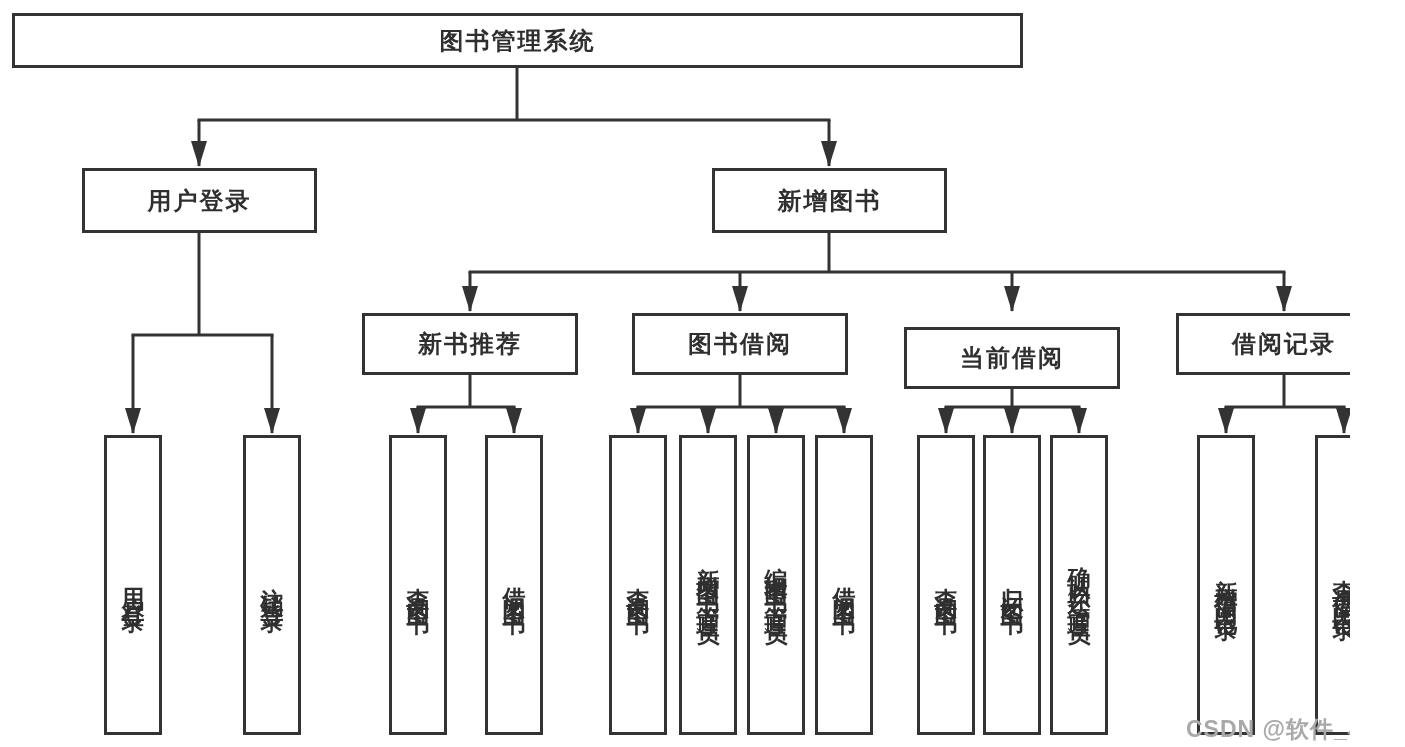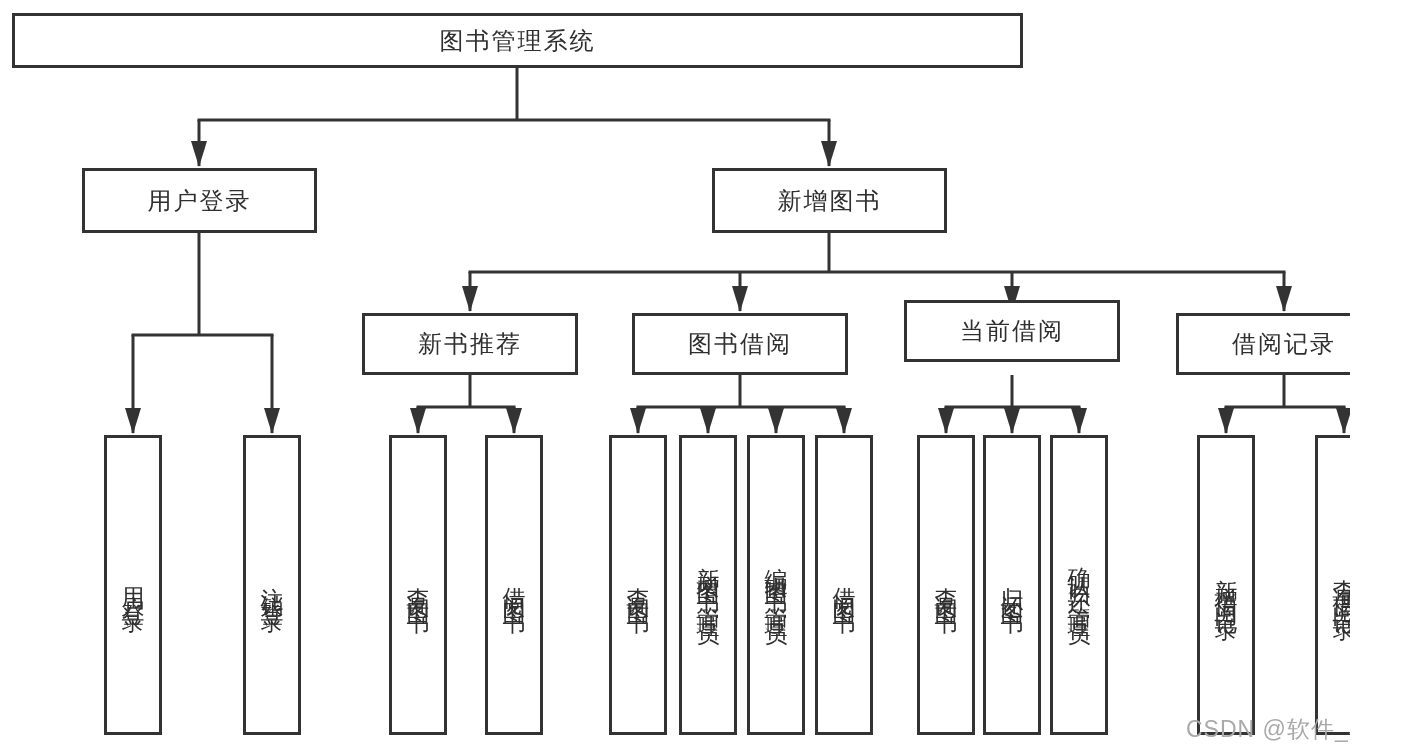--- a/index.html
+++ b/index.html
@@ -3,20 +3,21 @@
 <meta charset="utf-8">
 <style>
   html, body { margin: 0; padding: 0; background: #ffffff; }
   .stage {
     position: relative;
     width: 1350px;
     height: 747px;
     background: #ffffff;
     font-family: "Liberation Sans", "DejaVu Sans", sans-serif;
     overflow: hidden;
+    font-weight: bold;
   }
   .wires {
     position: absolute;
     left: 0; top: 0;
     width: 1405px; height: 747px;
     z-index: 1;
   }
   .node {
     position: absolute;
     box-sizing: border-box;
@@ -115,21 +116,21 @@
   <div class="node h-node" style="left:712px; top:168px; width:235px; height:65px;">
     <span>新增图书</span>
   </div>
 
   <div class="node h-node" style="left:362px; top:313px; width:216px; height:62px;">
     <span>新书推荐</span>
   </div>
   <div class="node h-node" style="left:632px; top:313px; width:216px; height:62px;">
     <span>图书借阅</span>
   </div>
-  <div class="node h-node" style="left:904px; top:300px; width:216px; height:62px;">
+  <div class="node h-node" style="left:904px; top:327px; width:216px; height:62px;">
     <span>当前借阅</span>
   </div>
   <div class="node h-node" style="left:1176px; top:313px; width:216px; height:62px;">
     <span>借阅记录</span>
   </div>
 
   <div class="node v-node" style="left:104px; top:435px; width:58px; height:300px;">
     <span>用户登录</span>
   </div>
   <div class="node v-node" style="left:243px; top:435px; width:58px; height:300px;">

